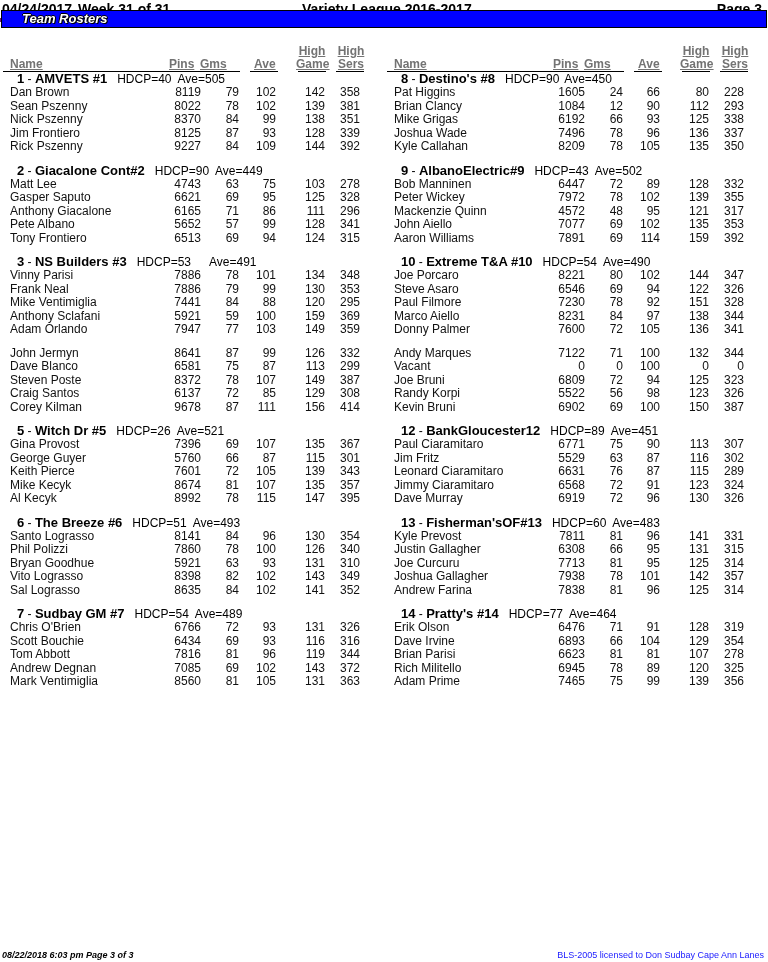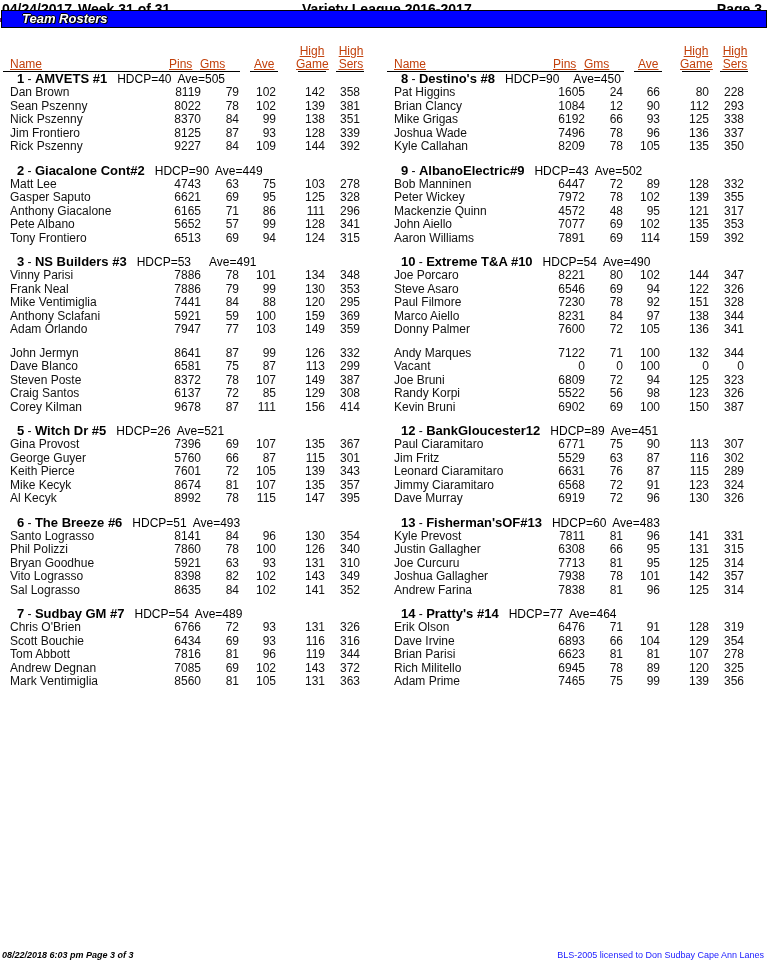--- a/index.html
+++ b/index.html
@@ -14,21 +14,21 @@
   .tb-page { right: 4px; }
   .banner { position: absolute; left: 1px; top: 10px; width: 764px; height: 16px;
             background: #0000ff; border: 1px solid #000; }
   .banner span { position: absolute; left: 20px; top: 0px; font-size: 13px; font-weight: bold;
                  font-style: italic; color: #fff;
                  text-shadow: 1px 1px 0 #000, -1px 0 0 #000, 0 -1px 0 #000, 1px 0 0 #000; }
   .col { position: absolute; top: 44px; width: 384px; }
   .col.left { left: 0; }
   .col.right { left: 384px; }
   .hdr { position: relative; height: 28px; }
-  .hdr span { position: absolute; color: #c2410c; font-weight: normal; font-size: 12px;
+  .hdr span { position: absolute; color: #737373; font-weight: bold; font-size: 12px;
               text-decoration: underline; line-height: 13px; }
   .hdr .h-name { left: 10px; top: 14px; }
   .hdr .h-pins { left: 169px; top: 14px; }
   .hdr .h-gms { left: 200px; top: 14px; }
   .hdr .h-ave { left: 254px; top: 14px; }
   .hdr .h-hg { left: 296px; top: 1px; text-align: center; width: 32px; }
   .hdr .h-hs { left: 336px; top: 1px; text-align: center; width: 30px; }
   .hdr .ul { position: absolute; top: 27px; height: 1px; background: #000; }
   .team { margin-bottom: 10px; }
   .team-title { height: 14px; font-size: 12px; line-height: 14px; white-space: nowrap; position: relative; padding-left: 17px; }
@@ -388,21 +388,21 @@
     <span class="h-hg"><span style="position:static;text-decoration:none">High</span><br><span style="position:static">Game</span></span>
     <span class="h-hs"><span style="position:static;text-decoration:none">High</span><br><span style="position:static">Sers</span></span>
     <div class="ul" style="left:3px;width:150px"></div>
     <div class="ul" style="left:153px;width:87px"></div>
     <div class="ul" style="left:250px;width:28px"></div>
     <div class="ul" style="left:298px;width:28px"></div>
     <div class="ul" style="left:336px;width:28px"></div>
   </div>
   <div>
       <div class="team">
-        <div class="team-title"><span class="tnum">8</span><span> - </span><span class="tn">Destino's #8</span><span class="info">HDCP=90</span><span class="info2" style="margin-left: 14px;">Ave=450</span></div>
+        <div class="team-title"><span class="tnum">8</span><span> - </span><span class="tn">Destino's #8</span><span class="info">HDCP=90</span><span class="info2" style="margin-left: 5px;">Ave=450</span></div>
         <div class="row">
           <span class="c-name">Pat Higgins</span>
           <span class="c-pins">1605</span>
           <span class="c-gms">24</span>
           <span class="c-ave">66</span>
           <span class="c-hg">80</span>
           <span class="c-hs">228</span>
         </div>
         <div class="row">
           <span class="c-name">Brian Clancy</span>

